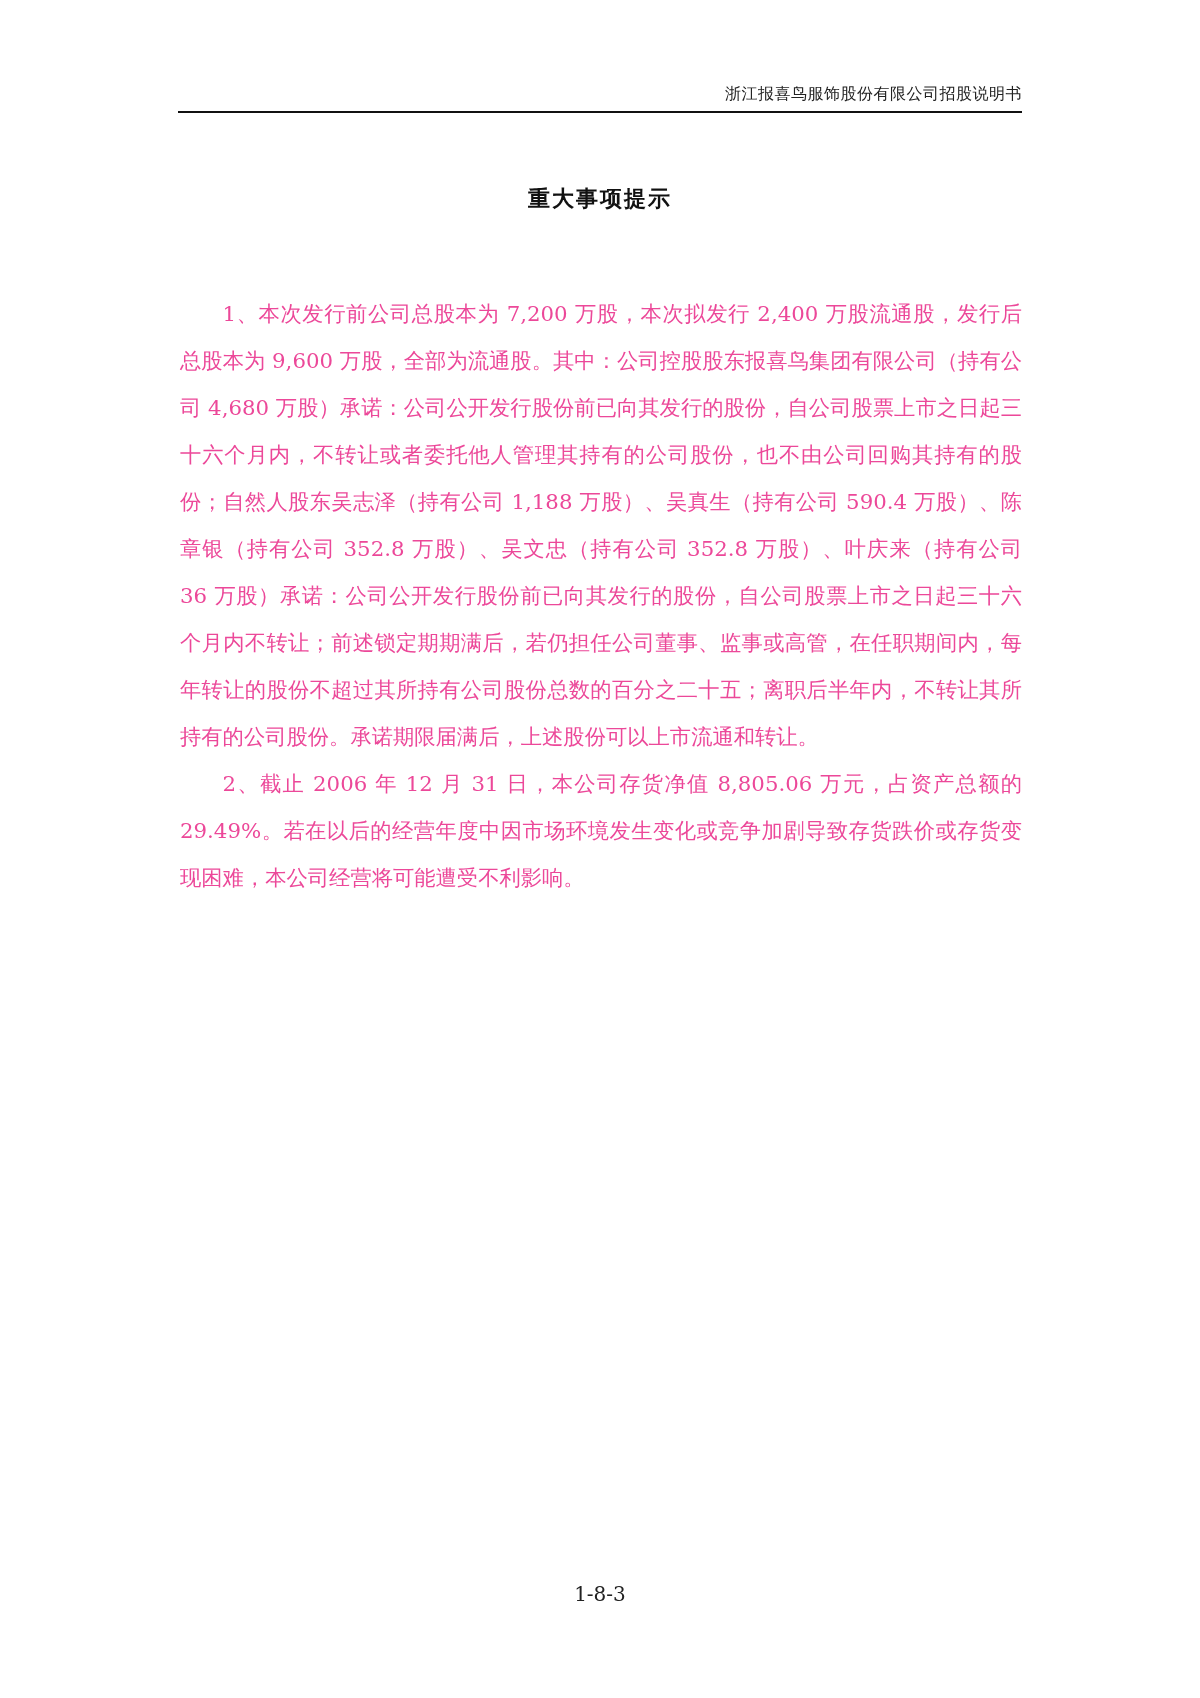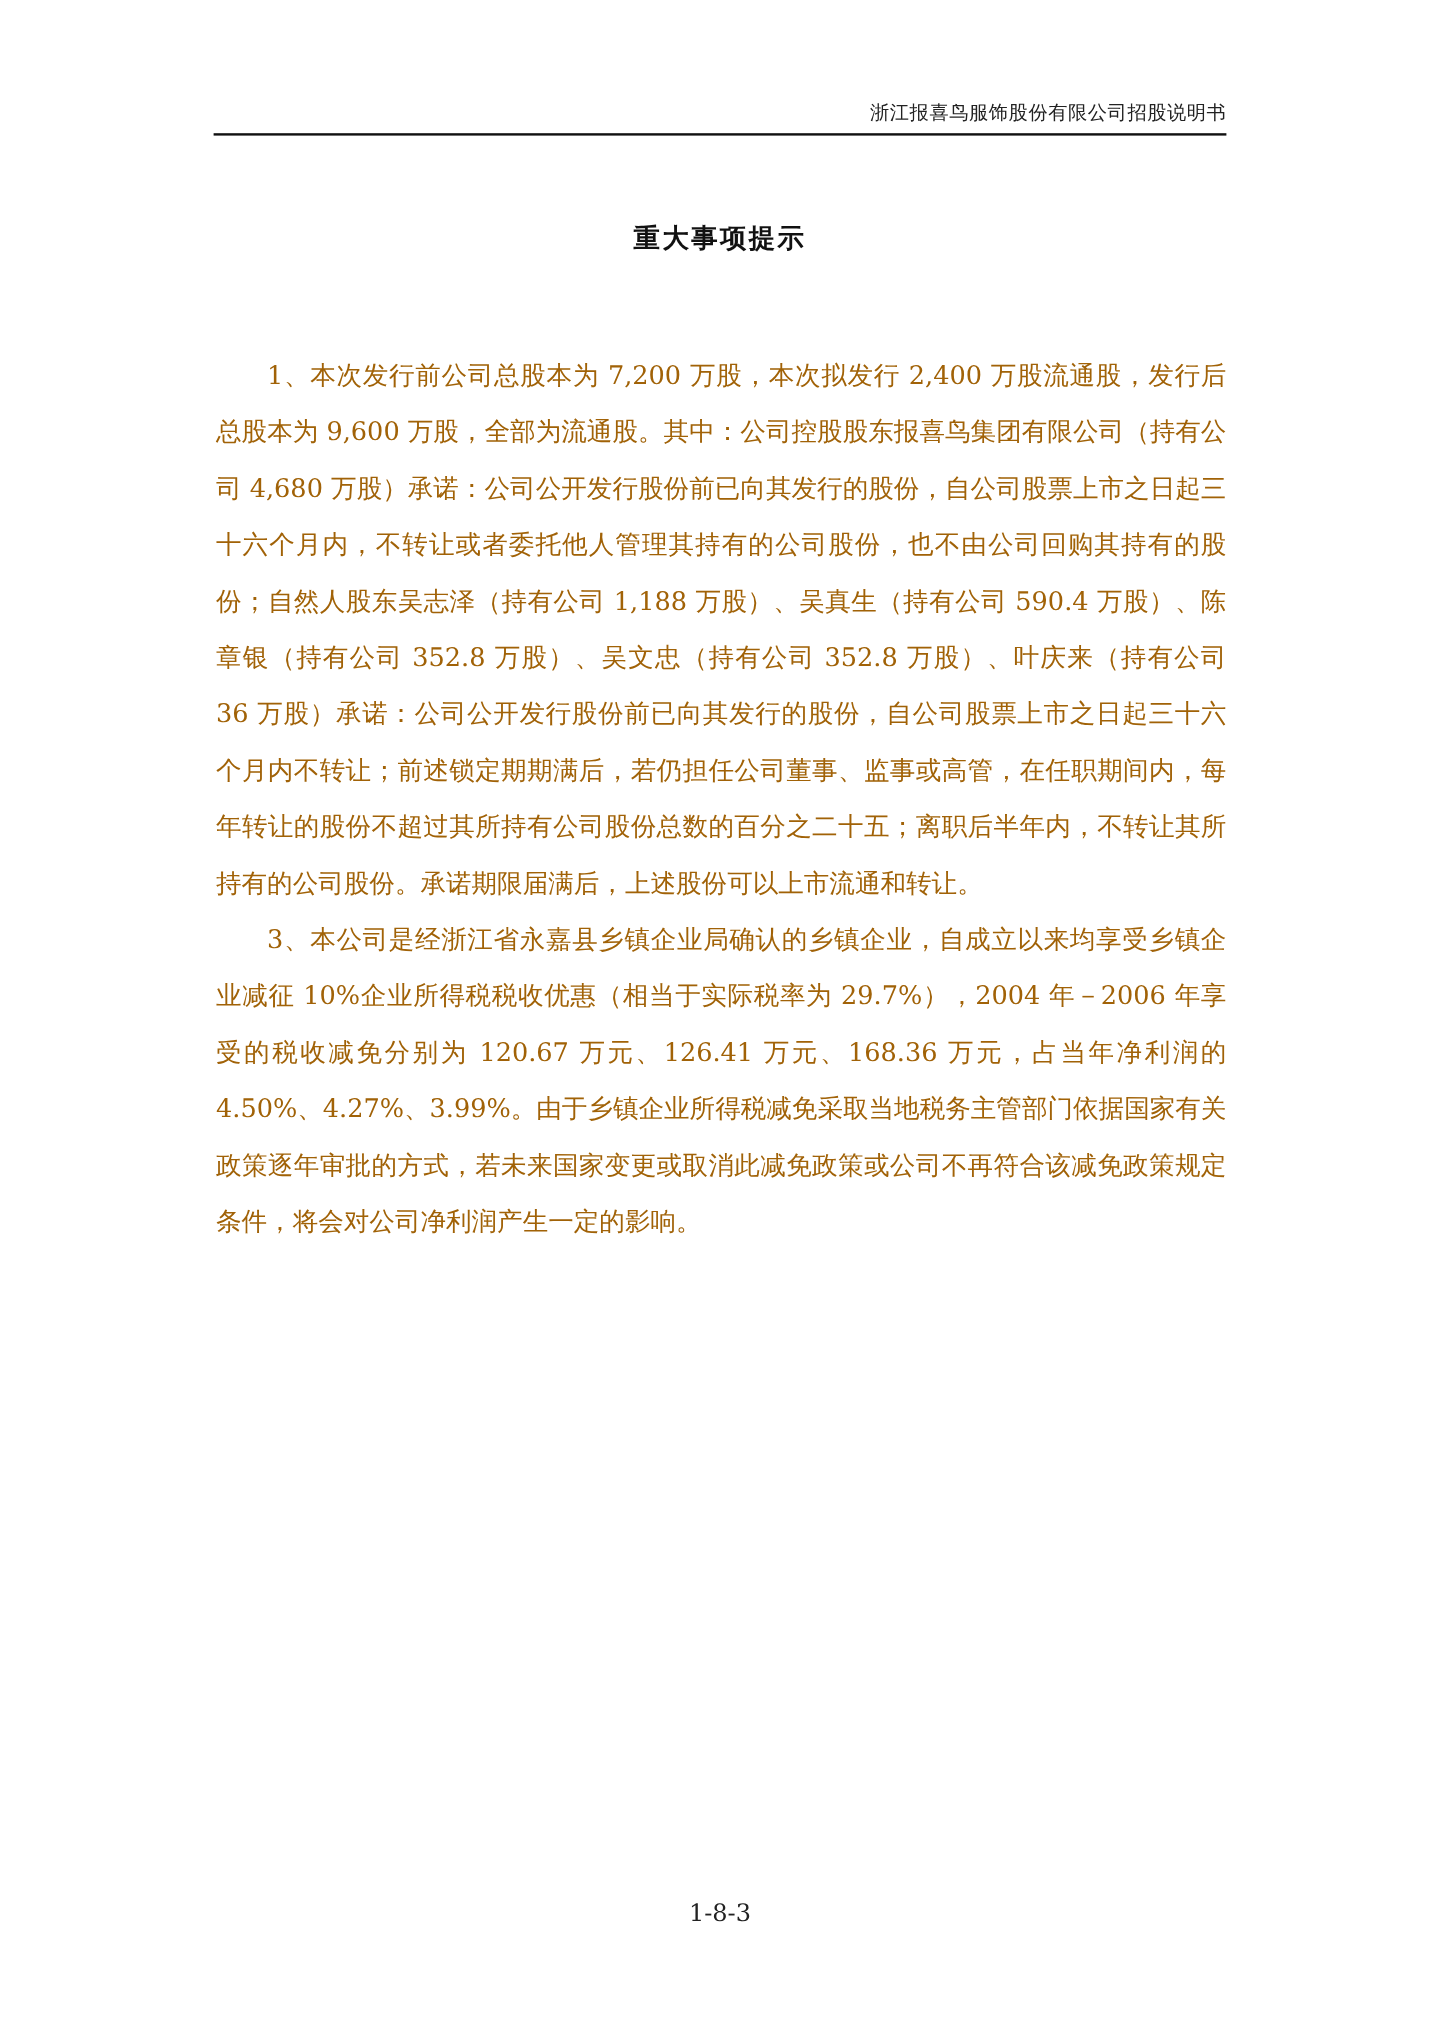--- a/index.html
+++ b/index.html
@@ -8,32 +8,32 @@
     .page { position: absolute; left: 0; top: 0; width: 1200px; height: 1698px; }
     .running-header { position: absolute; left: 178px; width: 844px; top: 84px;
       text-align: right; font-size: 16px; color: #222; letter-spacing: 0.5px; }
     .header-rule { position: absolute; left: 178px; width: 844px; top: 111px;
       height: 2px; background: #111; }
     .title { position: absolute; left: 0; width: 1200px; top: 184px; text-align: center;
       font-family: "DejaVu Sans", "Liberation Sans", sans-serif; font-weight: bold;
       font-size: 22px; letter-spacing: 2px; color: #111; }
     .body-text { position: absolute; left: 180px; width: 842px; top: 290px; }
     .para { margin: 0 0 0 0; font-size: 21.3px; line-height: 47px; text-indent: 2em;
-      text-align: justify; text-align-last: left; color: #a16207; }
+      text-align: justify; text-align-last: left; color: #ec4899; }
     .page-number { position: absolute; left: 0; width: 1200px; top: 1582px;
       text-align: center; font-size: 20px; color: #222; }
   </style>
 </head>
 <body>
 
 <div class="page">
   <div class="running-header">浙江报喜鸟服饰股份有限公司招股说明书</div>
   <div class="header-rule"></div>
 
   <div class="title">重大事项提示</div>
 
   <div class="body-text">
     <p class="para">1、本次发行前公司总股本为 7,200 万股，本次拟发行 2,400 万股流通股，发行后总股本为 9,600 万股，全部为流通股。其中：公司控股股东报喜鸟集团有限公司（持有公司 4,680 万股）承诺：公司公开发行股份前已向其发行的股份，自公司股票上市之日起三十六个月内，不转让或者委托他人管理其持有的公司股份，也不由公司回购其持有的股份；自然人股东吴志泽（持有公司 1,188 万股）、吴真生（持有公司 590.4 万股）、陈章银（持有公司 352.8 万股）、吴文忠（持有公司 352.8 万股）、叶庆来（持有公司 36 万股）承诺：公司公开发行股份前已向其发行的股份，自公司股票上市之日起三十六个月内不转让；前述锁定期期满后，若仍担任公司董事、监事或高管，在任职期间内，每年转让的股份不超过其所持有公司股份总数的百分之二十五；离职后半年内，不转让其所持有的公司股份。承诺期限届满后，上述股份可以上市流通和转让。</p>
-    <p class="para">3、本公司是经浙江省永嘉县乡镇企业局确认的乡镇企业，自成立以来均享受乡镇企业减征 10%企业所得税税收优惠（相当于实际税率为 29.7%），2004 年－2006 年享受的税收减免分别为 120.67 万元、126.41 万元、168.36 万元，占当年净利润的 4.50%、4.27%、3.99%。由于乡镇企业所得税减免采取当地税务主管部门依据国家有关政策逐年审批的方式，若未来国家变更或取消此减免政策或公司不再符合该减免政策规定条件，将会对公司净利润产生一定的影响。</p>
+    <p class="para">2、截止 2006 年 12 月 31 日，本公司存货净值 8,805.06 万元，占资产总额的 29.49%。若在以后的经营年度中因市场环境发生变化或竞争加剧导致存货跌价或存货变现困难，本公司经营将可能遭受不利影响。</p>
   </div>
 
   <div class="page-number">1-8-3</div>
 </div>
 
 </body></html>

